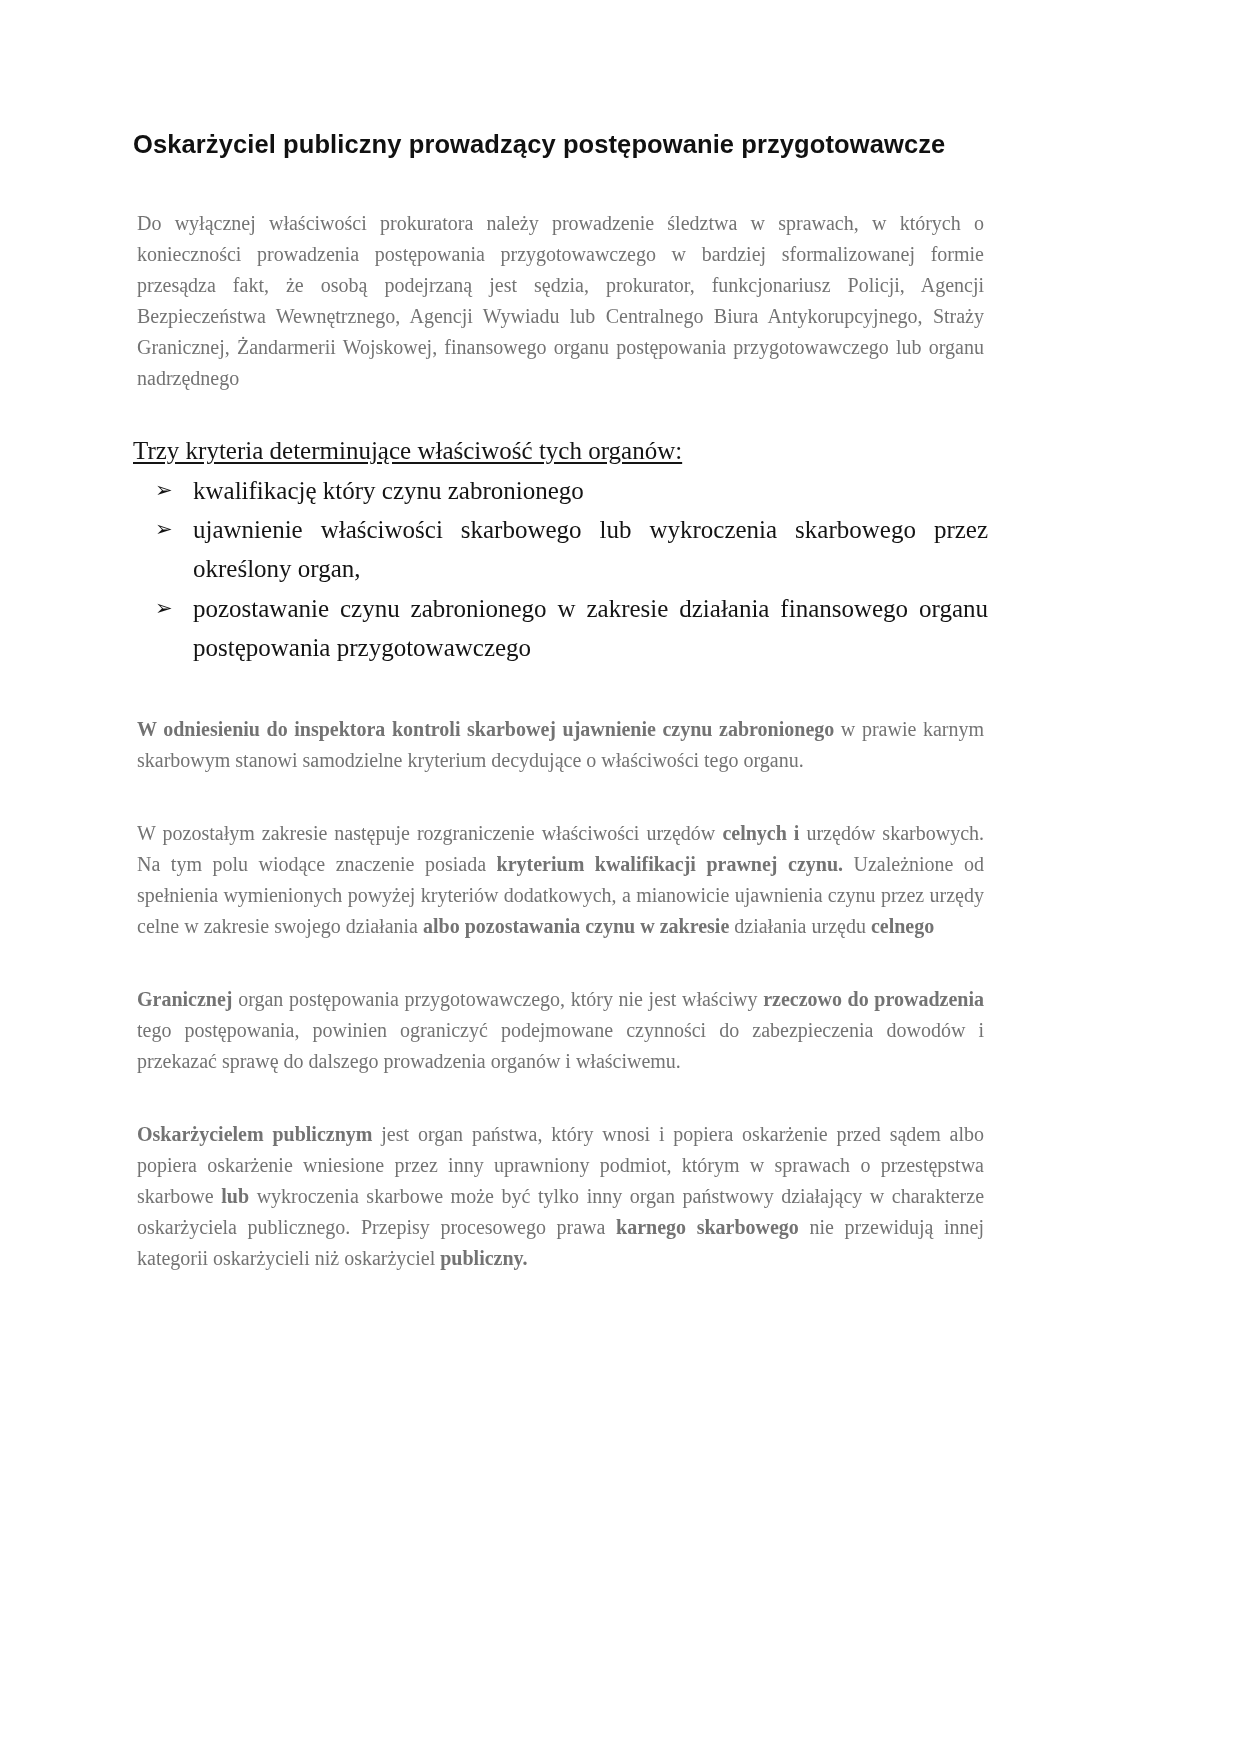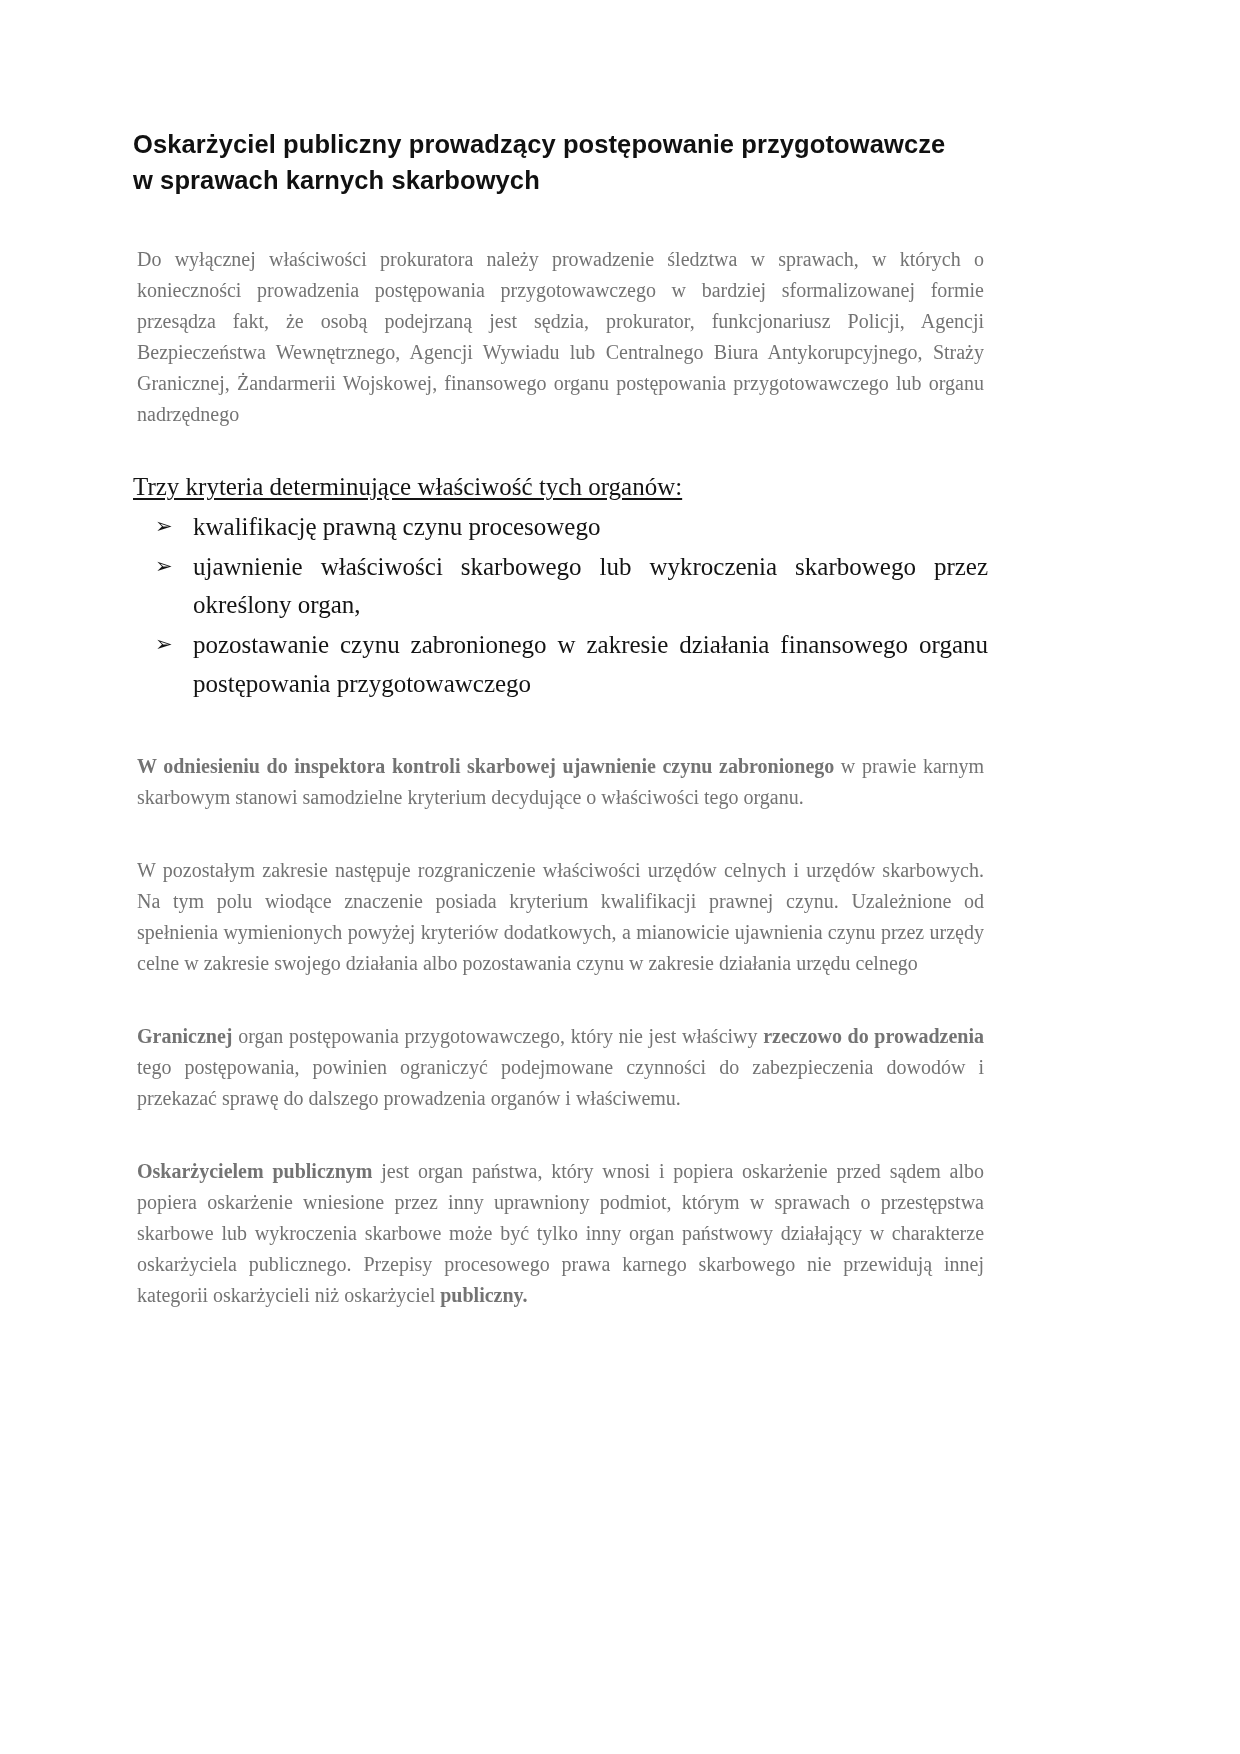--- a/index.html
+++ b/index.html
@@ -78,48 +78,47 @@
     font-family: "DejaVu Sans", sans-serif;
     font-size: 21px;
     line-height: 1.78;
     color: #141414;
   }
   .bullet-item > .bullet-text { display: block; }
   b, .b {
     font-weight: bold;
   }
   .semibold {
-    font-weight: normal;
+    font-weight: bold;
   }
 </style>
 </head>
 <body>
 
 <div class="page">
   <div class="content">
 
     <h1 class="doc-title">
       <span>Oskarżyciel publiczny prowadzący postępowanie przygotowawcze</span><br>
-      <span>w sprawach karnych skarbowych</span>
     </h1>
 
     <div class="gap-xl"></div>
 
     <p class="body-para">Do wyłącznej właściwości prokuratora należy prowadzenie śledztwa w sprawach, w których o konieczności prowadzenia postępowania przygotowawczego w bardziej sformalizowanej formie przesądza fakt, że osobą podejrzaną jest sędzia, prokurator, funkcjonariusz Policji, Agencji Bezpieczeństwa Wewnętrznego, Agencji Wywiadu lub Centralnego Biura Antykorupcyjnego, Straży Granicznej, Żandarmerii Wojskowej, finansowego organu postępowania przygotowawczego lub organu nadrzędnego</p>
 
     <div class="gap-l"></div>
 
     <div>
       <span class="sub-head">Trzy  kryteria determinujące właściwość tych organów:</span>
     </div>
 
     <ul class="bullet-list">
       <li class="bullet-item">
         <span class="bullet-glyph">➢</span>
-        <span class="bullet-text">kwalifikację prawną czynu procesowego</span>
+        <span class="bullet-text">kwalifikację który czynu zabronionego</span>
       </li>
       <li class="bullet-item">
         <span class="bullet-glyph">➢</span>
         <span class="bullet-text">ujawnienie właściwości skarbowego lub wykroczenia skarbowego przez określony organ,</span>
       </li>
       <li class="bullet-item">
         <span class="bullet-glyph">➢</span>
         <span class="bullet-text">pozostawanie czynu zabronionego w zakresie działania finansowego organu postępowania przygotowawczego</span>
       </li>
     </ul>

